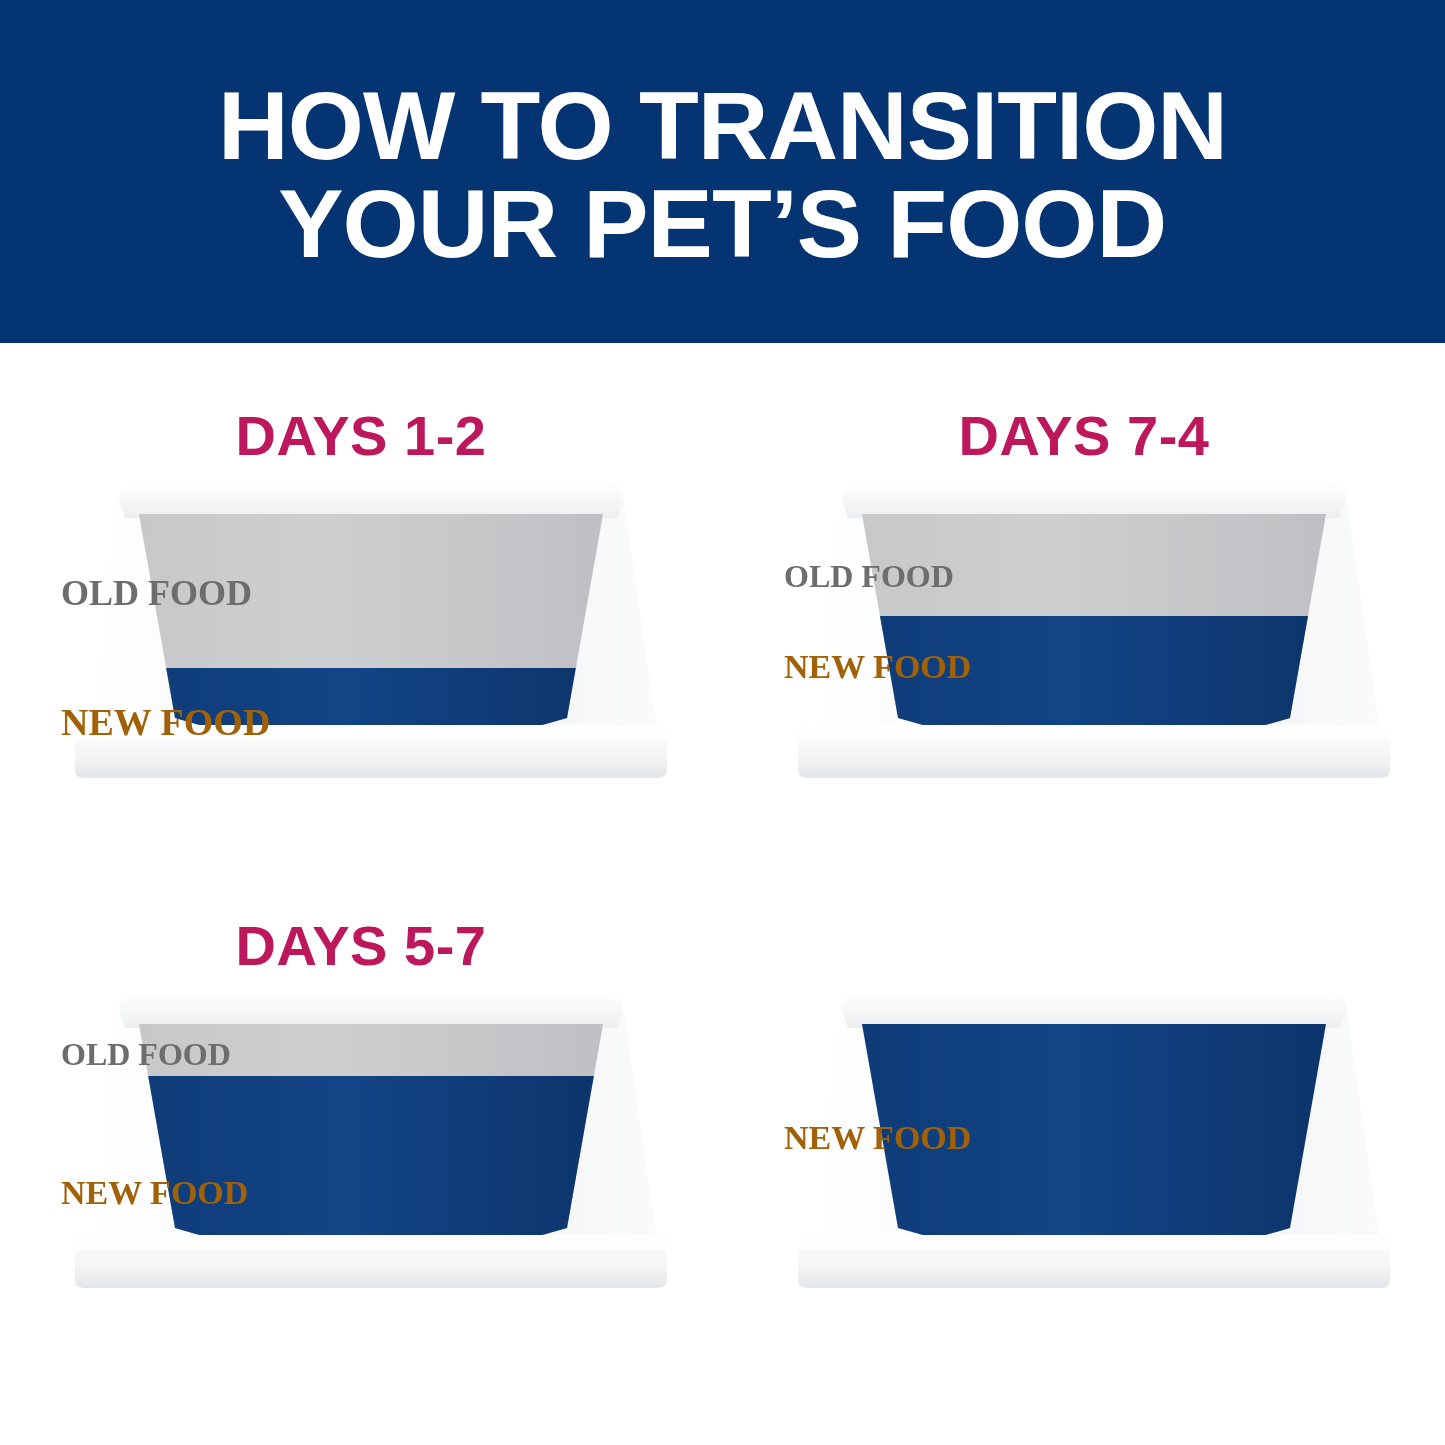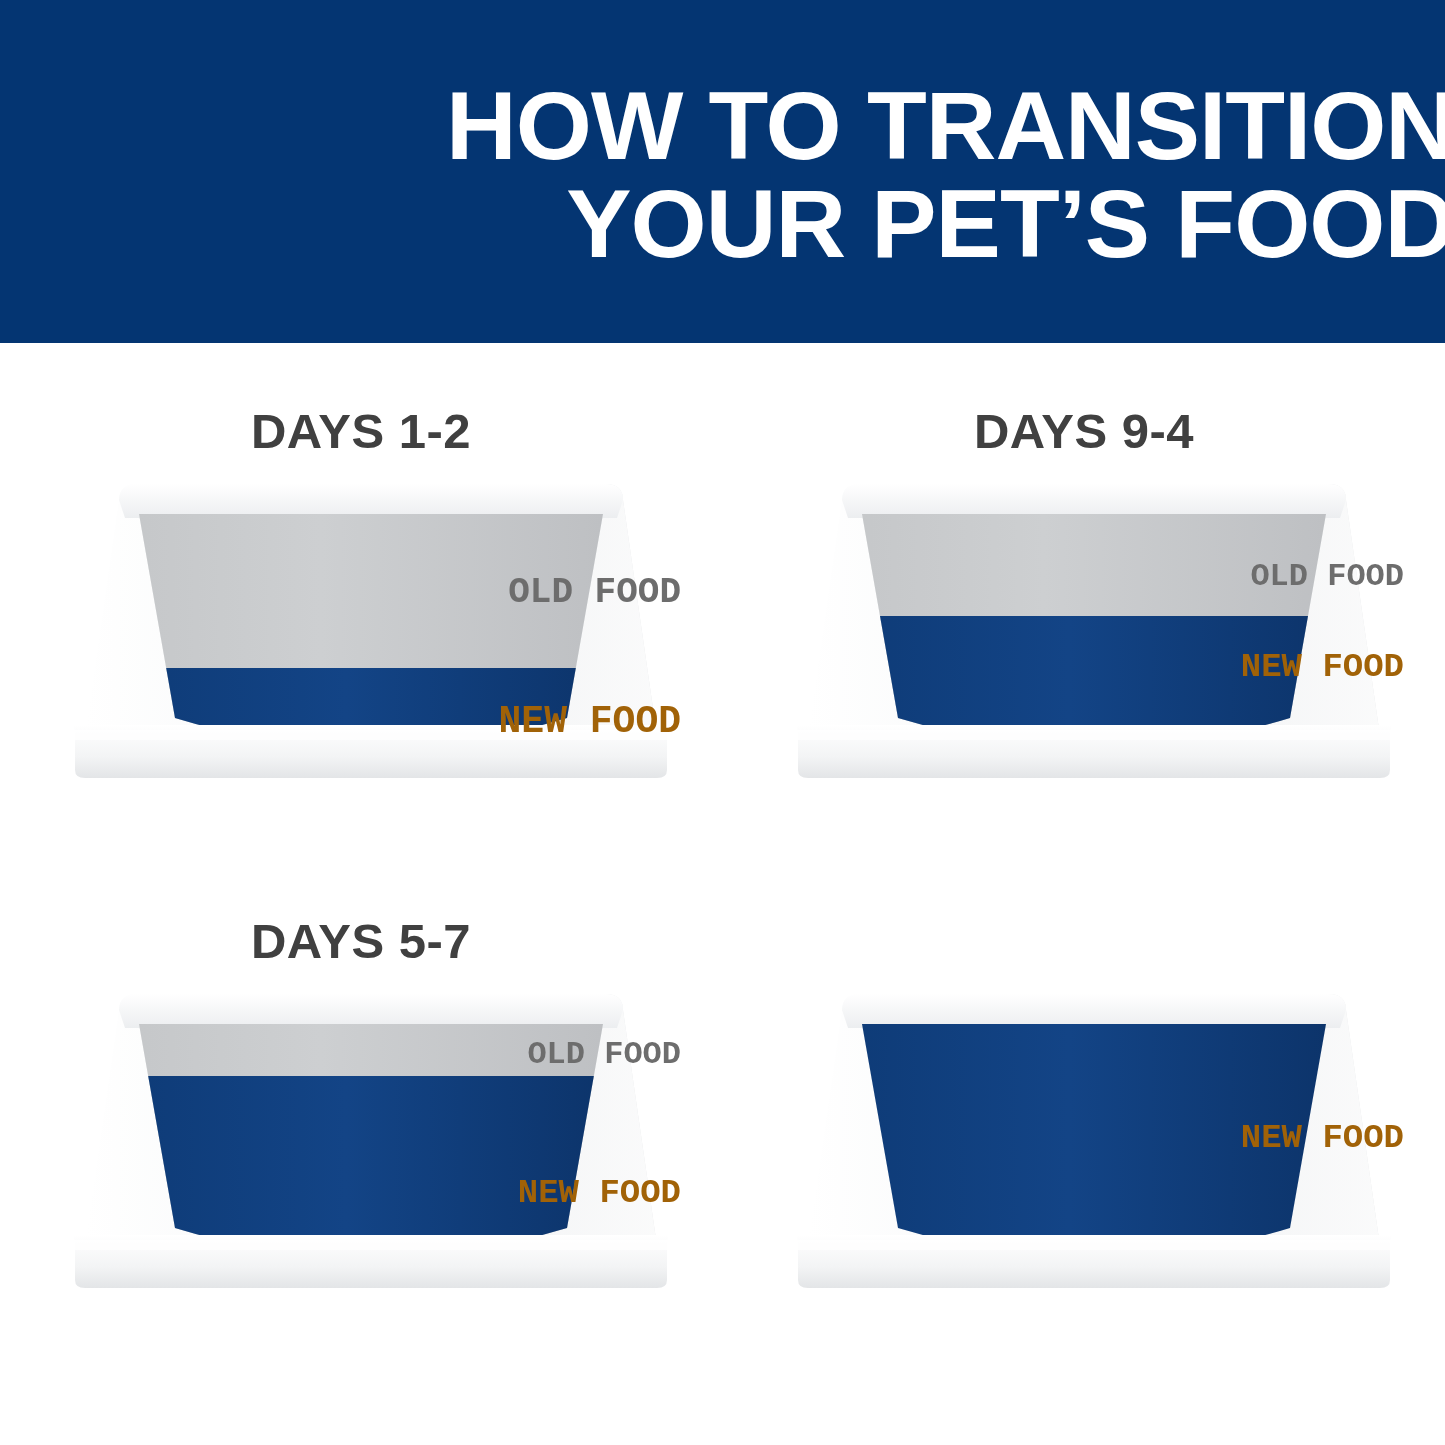--- a/index.html
+++ b/index.html
@@ -18,21 +18,21 @@
   
   .header-band {
     position: absolute;
     left: 0;
     top: 0;
     width: 1445px;
     height: 343px;
     background: #043572;
     display: flex;
     flex-direction: column;
-    align-items: flex-end;
+    align-items: center;
     justify-content: center;
     box-sizing: border-box;
     padding-top: 6px;
   }
   .header-line {
     color: #ffffff;
     font-family: "Liberation Sans", sans-serif;
     font-weight: bold;
     font-size: 96px;
     letter-spacing: -1px;
@@ -59,24 +59,24 @@
   .cell.c1 { left: 723px; top: 0px;   }
   .cell.c2 { left: 0px;   top: 510px; }
   .cell.c3 { left: 723px; top: 510px; }
 
   .day-label {
     position: absolute;
     left: 0;
     top: 60px;
     width: 722px;
     text-align: center;
-    color: #404040;
+    color: #be185d;
     font-family: "Liberation Sans", sans-serif;
     font-weight: bold;
-    font-size: 49px;
+    font-size: 56px;
     letter-spacing: 0.5px;
     white-space: nowrap;
   }
 
   
   .bowl {
     position: absolute;
     left: 61px;
     top: 135px;
     width: 620px;
@@ -86,22 +86,22 @@
     position: absolute;
     left: 0;
     top: 0;
     width: 620px;
     height: 315px;
     display: block;
   }
   .food-label {
     position: absolute;
     width: 100%;
-    text-align: right;
-    font-family: Liberation Mono, monospace;
+    text-align: left;
+    font-family: Liberation Serif, serif;
     font-weight: bold;
     white-space: nowrap;
     pointer-events: none;
   }
   .label-old {
     color: #6d6d6d;
   }
   .label-new {
     color: #a16207;
   }
@@ -169,21 +169,21 @@
 
         <path d="M14,252 Q10,248 18,247 L602,247 Q610,248 606,252 L606,292 Q606,300 596,300 L24,300 Q14,300 14,292 Z" fill="url(#base1)"></path>
         <path d="M14,252 L606,252 L606,262 L14,262 Z" fill="#ffffff" opacity="0.7"></path>
       </svg>
       <div class="food-label label-old" style="top:94px;font-size:36px;">OLD FOOD</div>
       <div class="food-label label-new" style="top:222px;font-size:38px;">NEW FOOD</div>
     </div>
   </div>
 
   <div class="cell c1">
-    <div class="day-label">DAYS 9-4</div>
+    <div class="day-label">DAYS 7-4</div>
     <div class="bowl">
       <svg viewBox="0 0 620 315" preserveAspectRatio="none">
         <defs>
           <linearGradient id="shellL2" x1="0" y1="0" x2="1" y2="0">
             <stop offset="0%" stop-color="#ffffff"></stop>
               <stop offset="55%" stop-color="#f4f5f6"></stop>
               <stop offset="100%" stop-color="#dfe1e3"></stop>
           </linearGradient>
           <linearGradient id="shellR2" x1="0" y1="0" x2="1" y2="0">
             <stop offset="0%" stop-color="#e2e4e6"></stop>

